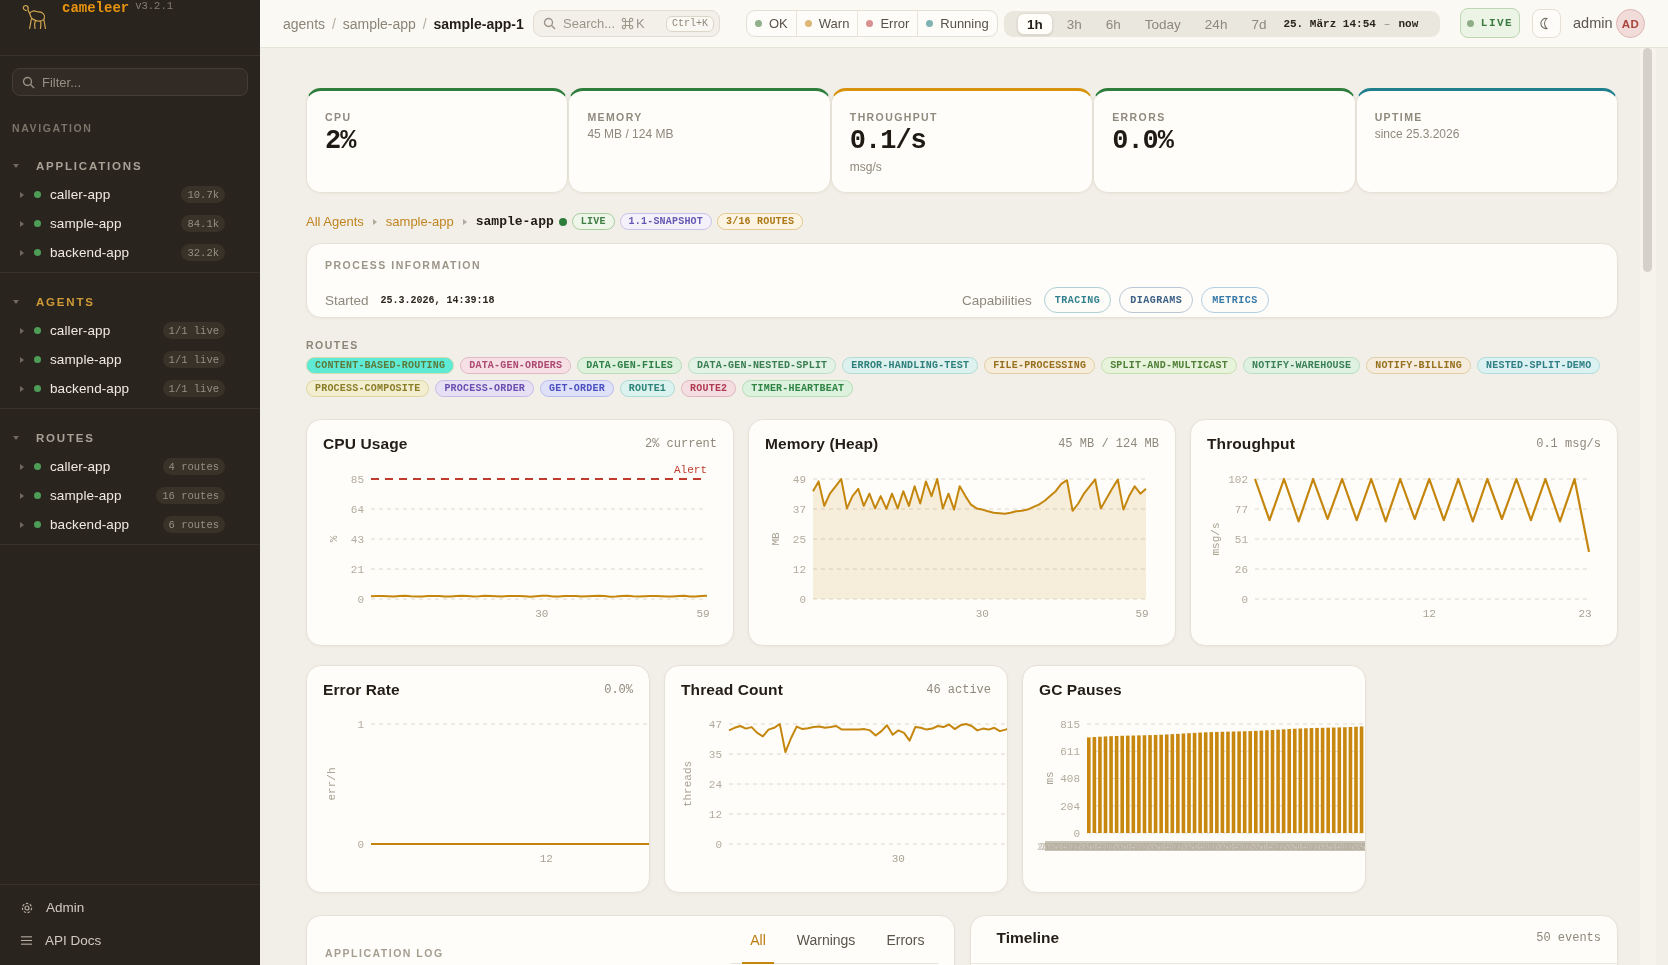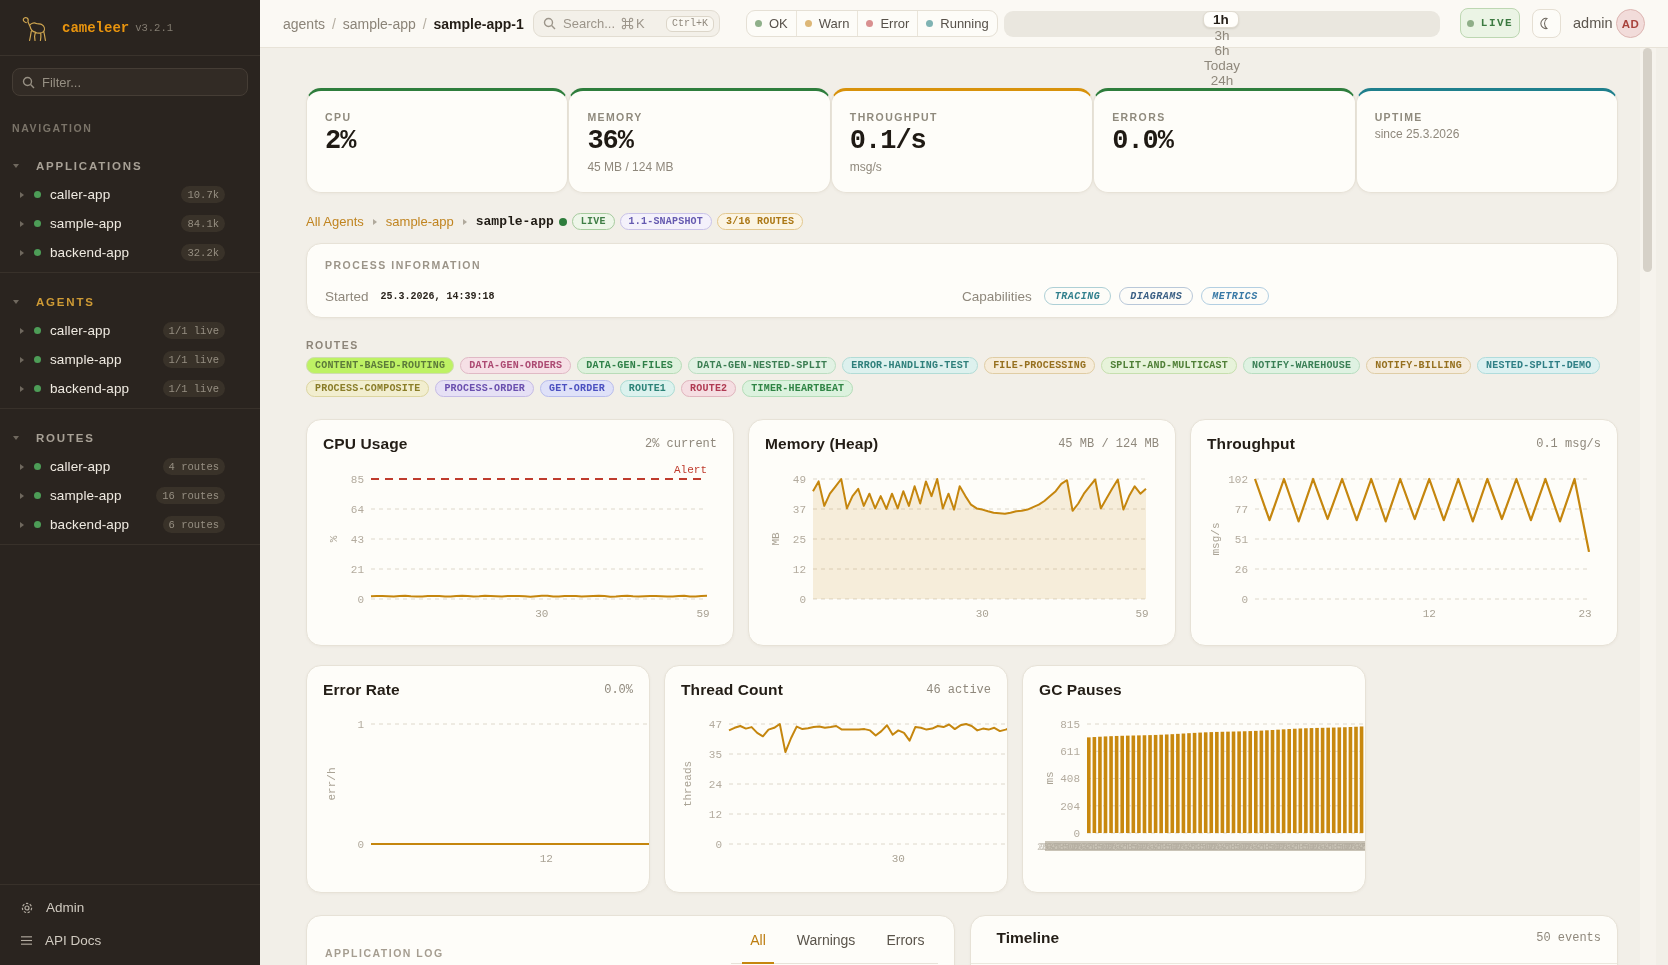--- a/index.html
+++ b/index.html
@@ -1,19 +1,19 @@
 <!DOCTYPE html>
 <html><head><meta charset="utf-8"><title>cameleer</title>
 <style>
 *{margin:0;padding:0;box-sizing:border-box;}
 html,body{width:1668px;height:965px;overflow:hidden;background:#f2efe8;font-family:"Liberation Sans",sans-serif;}
 #page{position:relative;width:1668px;height:965px;}
 
 #sidebar{position:absolute;left:0;top:0;width:260px;height:965px;background:#2a241f;color:#e8e3da;}
-.sb-logo{height:56px;display:flex;align-items:center;padding:0 20px;border-bottom:1px solid #3a332c;}
+.sb-logo{height:56px;display:flex;align-items:flex-start;padding:0 20px;border-bottom:1px solid #3a332c;}
 .sb-logo svg{flex:0 0 auto;}
 .sb-name{margin-left:12px;font-family:"Liberation Mono",monospace;font-weight:bold;font-size:14px;color:#e8940e;}
 .sb-ver{margin-left:6px;font-family:"Liberation Mono",monospace;font-size:10.5px;color:#847d72;}
 .sb-filter{margin:12px 12px 0 12px;height:28px;background:#322b25;border:1px solid #453d35;border-radius:8px;display:flex;align-items:center;padding:0 9px;color:#968f83;font-size:13px;}
 .sb-filter svg{margin-right:7px;}
 .sb-nav-label{margin:26px 0 0 12px;font-size:10.5px;font-weight:bold;letter-spacing:1.6px;color:#7b7469;}
 .sb-sec-h{display:flex;align-items:center;height:28px;margin-top:15px;padding-left:13px;font-size:11.5px;font-weight:bold;letter-spacing:1.8px;color:#a8a196;}
 .sb-sec-h.org{color:#cf9b35;}
 .sb-caret-d{width:0;height:0;border-left:3.5px solid transparent;border-right:3.5px solid transparent;border-top:4.5px solid #6f685e;margin-right:17px;}
 .sb-item{display:flex;align-items:center;height:29px;padding-left:20px;}
@@ -29,21 +29,21 @@
 #header{position:absolute;left:260px;top:0;width:1408px;height:48px;background:#fbf9f4;border-bottom:1px solid #e8e3d8;}
 #crumbs{position:absolute;left:23px;top:15.5px;font-size:14px;color:#8b8478;}
 #crumbs b{color:#231d16;font-weight:bold;}
 #crumbs .sl{margin:0 3px;color:#b5aea1;}
 #search{position:absolute;left:273px;top:10px;width:187px;height:27px;background:#f3f0e9;border:1px solid #e2ddd2;border-radius:9px;display:flex;align-items:center;padding:0 5px 0 9px;color:#9c958a;font-size:13px;}
 #search .kbd{margin-left:auto;border:1px solid #dcd6c9;background:#faf8f2;border-radius:6px;padding:1.5px 5px;font-family:"Liberation Mono",monospace;font-size:10px;color:#8f887c;}
 #filters{position:absolute;left:486px;top:10px;height:27px;background:#fdfcf8;border:1px solid #e5e0d5;border-radius:9px;display:flex;align-items:stretch;overflow:hidden;}
 .fl{display:flex;align-items:center;padding:0 8px;font-size:13px;color:#57514a;border-right:1px solid #eae5da;}
 .fl:last-child{border-right:none;}
 .fl .dot{width:7px;height:7px;border-radius:50%;margin-right:7px;}
-#timegrp{position:absolute;left:744px;top:11px;width:436px;height:26px;background:#eae7df;border-radius:9px;display:flex;align-items:center;padding:0 0;flex-direction:column;}
+#timegrp{position:absolute;left:744px;top:11px;width:436px;height:26px;background:#eae7df;border-radius:9px;display:flex;align-items:center;padding:0 13px;}
 .tg{font-size:13.5px;color:#8f887c;padding:0 12px;}
 .tg.on{background:#fffefb;border:1px solid #e0dbd0;box-shadow:0 1px 2px rgba(60,50,30,0.12);border-radius:7px;color:#241e17;font-weight:bold;height:22px;display:flex;align-items:center;margin-right:2px;padding:0 9px;}
 #tgdate{margin-left:5px;font-family:"Liberation Mono",monospace;font-size:11px;font-weight:bold;color:#2a241d;}
 #tgdate .dim{color:#8f887c;}
 #live{position:absolute;left:1200px;top:8px;width:60px;height:30px;background:#ebf4e5;border:1.5px solid #bdd7b2;border-radius:8px;display:flex;align-items:center;justify-content:center;}
 #live .dot{width:7px;height:7px;border-radius:50%;background:#8fae88;margin-right:7px;}
 #live span{font-family:"Liberation Mono",monospace;font-size:11px;font-weight:bold;color:#3c7a41;letter-spacing:1.5px;}
 #moon{position:absolute;left:1272px;top:9px;width:29px;height:29px;border:1px solid #e5dfd3;background:#fdfcf8;border-radius:8px;display:flex;align-items:center;justify-content:center;}
 #adm{position:absolute;left:1313px;top:15px;font-size:14.5px;color:#5c564e;}
 #avatar{position:absolute;left:1356px;top:9px;width:29px;height:29px;border-radius:50%;background:#f2dcda;border:1px solid #ddb6b2;display:flex;align-items:center;justify-content:center;font-size:11.5px;font-weight:bold;color:#a8433c;letter-spacing:0.5px;}
@@ -59,21 +59,21 @@
 #agentrow .cr{width:0;height:0;border-top:3.5px solid transparent;border-bottom:3.5px solid transparent;border-left:4.5px solid #b0a99c;margin:0 9px;}
 #agentrow .name{font-family:"Liberation Mono",monospace;font-weight:bold;font-size:13px;color:#211c15;}
 #agentrow .gdot{width:8px;height:8px;border-radius:50%;background:#2e7d3c;margin-left:5px;}
 .bpill{margin-left:5px;height:17px;display:flex;align-items:center;padding:0 8px;border-radius:999px;font-family:"Liberation Mono",monospace;font-size:10px;font-weight:bold;letter-spacing:0.2px;}
 #proc{position:absolute;left:306px;top:243px;width:1312px;height:75px;padding:15px 18px;}
 #proc .t{font-size:10.5px;font-weight:bold;letter-spacing:1.5px;color:#9b9488;}
 #proc .row{margin-top:16px;display:flex;align-items:center;}
 #proc .half{width:50%;display:flex;align-items:center;}
 #proc .lbl{font-size:13.5px;color:#8f887c;margin-right:12px;}
 #proc .mval{font-family:"Liberation Mono",monospace;font-size:10px;font-weight:bold;color:#2a241d;letter-spacing:0;}
-.cappill{margin-right:8px;height:18px;display:flex;align-items:center;padding:4px 10px;border-radius:999px;background:#fdfcf8;font-family:"Liberation Mono",monospace;font-size:10px;font-weight:bold;letter-spacing:0.5px;font-style:italic;}
+.cappill{margin-right:8px;height:18px;display:flex;align-items:center;padding:12px 10px;border-radius:999px;background:#fdfcf8;font-family:"Liberation Mono",monospace;font-size:10px;font-weight:bold;letter-spacing:0.5px;}
 #routes{position:absolute;left:306px;top:339px;width:1312px;}
 #routes .t{font-size:10.5px;font-weight:bold;letter-spacing:1.5px;color:#8d8579;}
 .rpills{display:flex;gap:6px;margin-top:6px;flex-wrap:nowrap;}
 .rp{height:17px;display:flex;align-items:center;padding:0 8px;border-radius:999px;font-family:"Liberation Mono",monospace;font-size:10px;font-weight:bold;letter-spacing:0.2px;border:1px solid;white-space:nowrap;}
 #crow1{position:absolute;left:306px;top:419px;width:1312px;height:227px;display:flex;gap:14px;}
 #crow2{position:absolute;left:306px;top:665px;width:1060px;height:228px;display:flex;gap:14px;}
 .chart{flex:1 1 0;position:relative;overflow:hidden;}
 .chart .ct{position:absolute;left:16px;top:15px;font-size:15.5px;font-weight:bold;color:#231d16;letter-spacing:0.1px;}
 .chart .cr{position:absolute;right:16px;top:17px;font-family:"Liberation Mono",monospace;font-size:12px;color:#8f887c;}
 .chart svg{position:absolute;left:0;top:0;}
@@ -219,21 +219,20 @@
 <div id="avatar">AD</div>
 </div>
 <div id="stats">
       <div class="card stat" style="border-top-color:#2e7d3c">
         <div class="lab">CPU</div>
         <div class="val">2%</div>
         <div class="sub"></div>
       </div>
       <div class="card stat" style="border-top-color:#2e7d3c">
         <div class="lab">MEMORY</div>
-        <div class="val">36%</div>
         <div class="sub">45 MB / 124 MB</div>
       </div>
       <div class="card stat" style="border-top-color:#d8920b">
         <div class="lab">THROUGHPUT</div>
         <div class="val">0.1/s</div>
         <div class="sub">msg/s</div>
       </div>
       <div class="card stat" style="border-top-color:#2e7d3c">
         <div class="lab">ERRORS</div>
         <div class="val">0.0%</div>
@@ -266,21 +265,21 @@
           <span class="lbl">Capabilities</span>
 <span class="cappill" style="border:1px solid #aed0d6;color:#32808d">TRACING</span>
 <span class="cappill" style="border:1px solid #b9c8d9;color:#3a5f84">DIAGRAMS</span>
 <span class="cappill" style="border:1px solid #b3cfe2;color:#3778a5">METRICS</span>
 </div>
       </div>
     </div>
 <div id="routes">
       <div class="t">ROUTES</div>
       <div class="rpills">
-        <span class="rp" style="background:#bef264;border-color:#cfddb0;color:#5c7a3a">CONTENT-BASED-ROUTING</span>
+        <span class="rp" style="background:#5eead4;border-color:#cfddb0;color:#5c7a3a">CONTENT-BASED-ROUTING</span>
         <span class="rp" style="background:#f6e0e6;border-color:#e0b9c5;color:#ac4a72">DATA-GEN-ORDERS</span>
         <span class="rp" style="background:#def1dd;border-color:#b8dcb8;color:#2f8048">DATA-GEN-FILES</span>
         <span class="rp" style="background:#e2f2e4;border-color:#bcdec2;color:#3b7d52">DATA-GEN-NESTED-SPLIT</span>
         <span class="rp" style="background:#ddf1ee;border-color:#b2dcd6;color:#2e7f7a">ERROR-HANDLING-TEST</span>
         <span class="rp" style="background:#f6ecda;border-color:#e0cda4;color:#96701f">FILE-PROCESSING</span>
         <span class="rp" style="background:#e7f3da;border-color:#c6dfae;color:#4f7f36">SPLIT-AND-MULTICAST</span>
         <span class="rp" style="background:#dff2e2;border-color:#b8dec0;color:#3a7f55">NOTIFY-WAREHOUSE</span>
         <span class="rp" style="background:#f5ecdd;border-color:#dfcda6;color:#96701f">NOTIFY-BILLING</span>
         <span class="rp" style="background:#dcf1f1;border-color:#b0dcdc;color:#2f7f85">NESTED-SPLIT-DEMO</span>
       </div>

